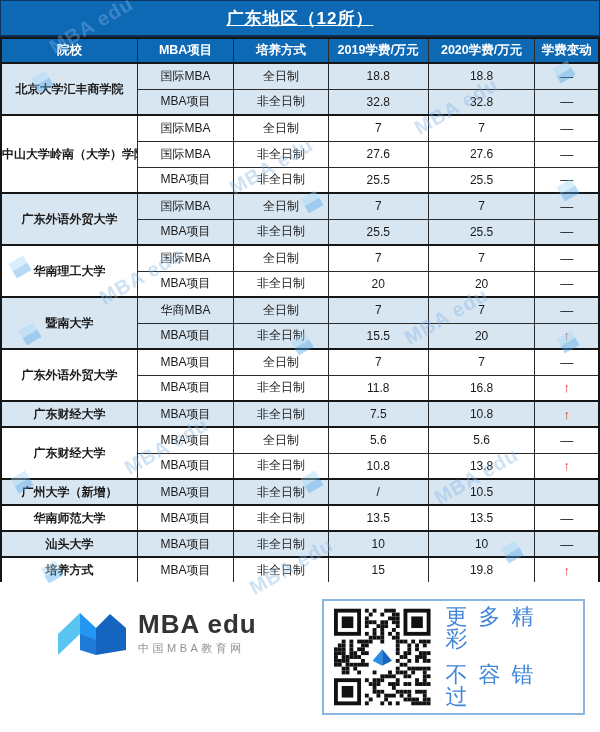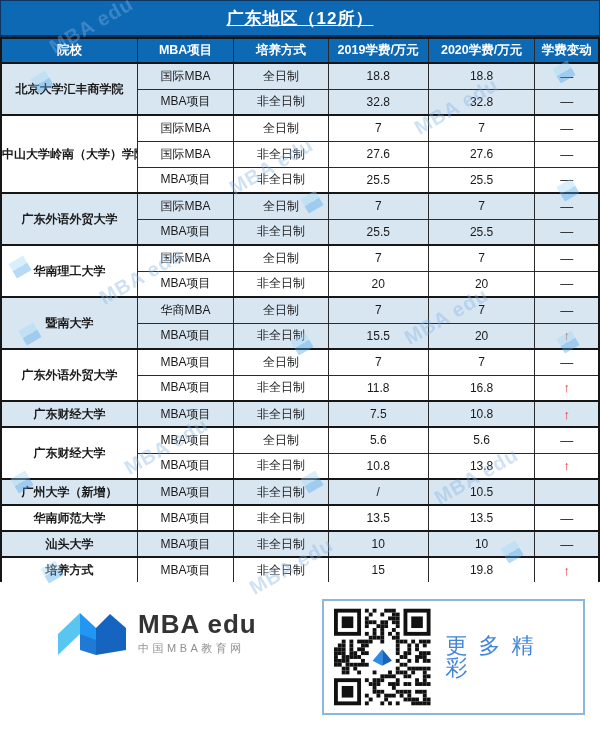--- a/index.html
+++ b/index.html
@@ -486,16 +486,17 @@
           <rect x="76" y="4" width="20" height="20" fill="#fff"></rect>
           <rect x="80" y="8" width="12" height="12" fill="#111"></rect>
           <rect x="0" y="72" width="28" height="28" fill="#111"></rect>
           <rect x="4" y="76" width="20" height="20" fill="#fff"></rect>
           <rect x="8" y="80" width="12" height="12" fill="#111"></rect>
           <polygon points="40,54 50,42 50,59" fill="#2b8fe8"></polygon>
           <polygon points="50,42 60,54 50,59" fill="#1565c0"></polygon>
         </svg>
       <div class="qr-caption">
         <span>更多精彩</span>
+        <span>不容错过</span>
       </div>
     </div>
   </div>
 </div>
 
 </body></html>

